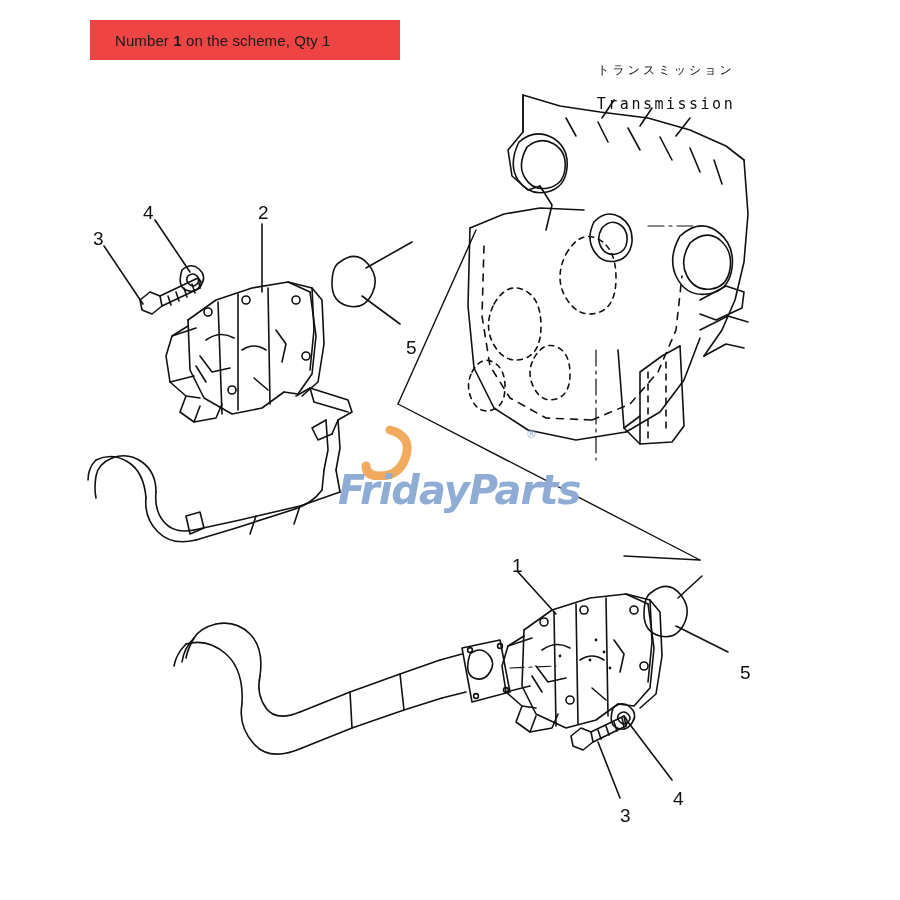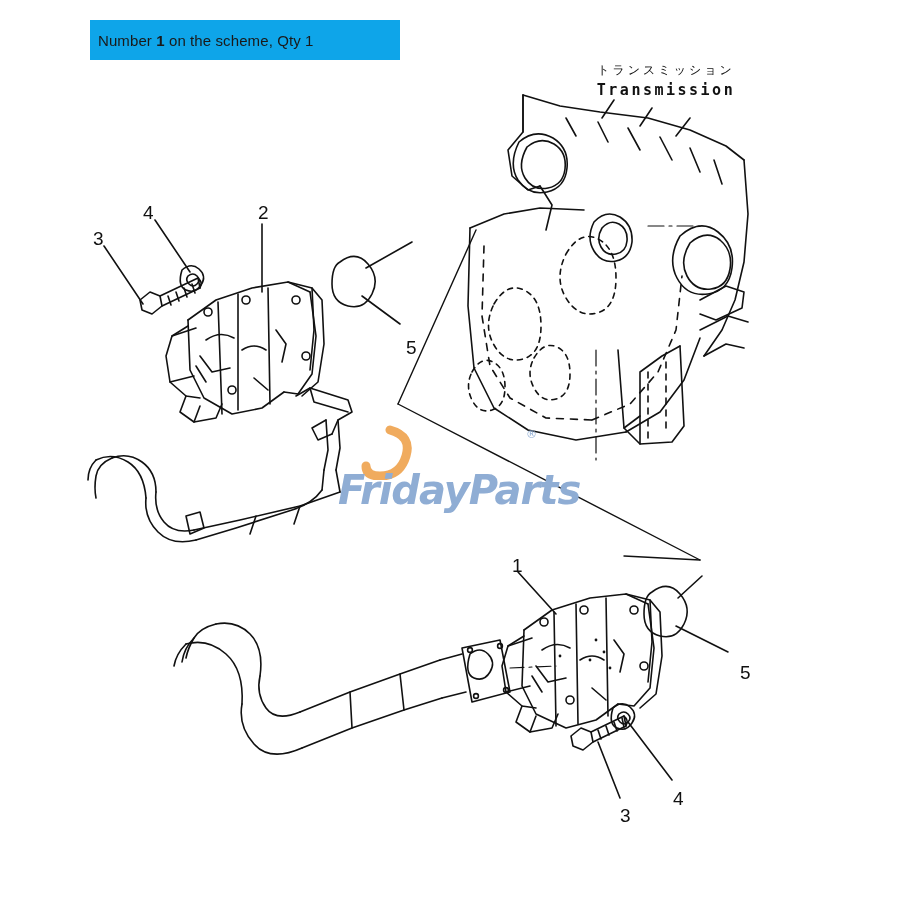--- a/index.html
+++ b/index.html
@@ -10,23 +10,23 @@
     font-family:"Liberation Sans", sans-serif;
     position:relative;
     overflow:hidden;
   }
   #stage{position:absolute;left:0;top:0;width:900px;height:900px;}
 
   
   #header-chip{
     position:absolute;left:90px;top:20px;
     width:310px;height:40px;
-    background:#0ea5e9;
+    background:#ef4444;
     display:flex;align-items:center;
-    padding-left:8px;
+    padding-left:25px;
     box-sizing:border-box;
   }
   #header-chip .txt{
     font-size:15px;color:#1a1a1a;letter-spacing:.1px;white-space:nowrap;
   }
   #header-chip .txt b{font-weight:bold;}
 
   
   #drawing{position:absolute;left:0;top:0;width:900px;height:900px;}
 
@@ -44,21 +44,21 @@
   #trans-label{
     position:absolute;left:566px;top:62px;width:200px;
     text-align:center;color:#111;
   }
   #trans-label .jp{
     font-family:"DejaVu Sans", sans-serif;
     font-size:12px;letter-spacing:3px;display:block;white-space:nowrap;
   }
   #trans-label .en{
     font-family:"DejaVu Sans Mono","Liberation Mono", monospace;
-    font-size:15px;letter-spacing:2.5px;display:block;margin-top:2px;white-space:nowrap;font-weight:bold;
+    font-size:15px;letter-spacing:2.5px;display:block;margin-top:16px;white-space:nowrap;
   }
 
   
   #watermark{
     position:absolute;left:338px;top:424px;
     width:230px;height:56px;
     pointer-events:none;
   }
   #watermark .wm-text{
     position:absolute;left:0;top:0;

